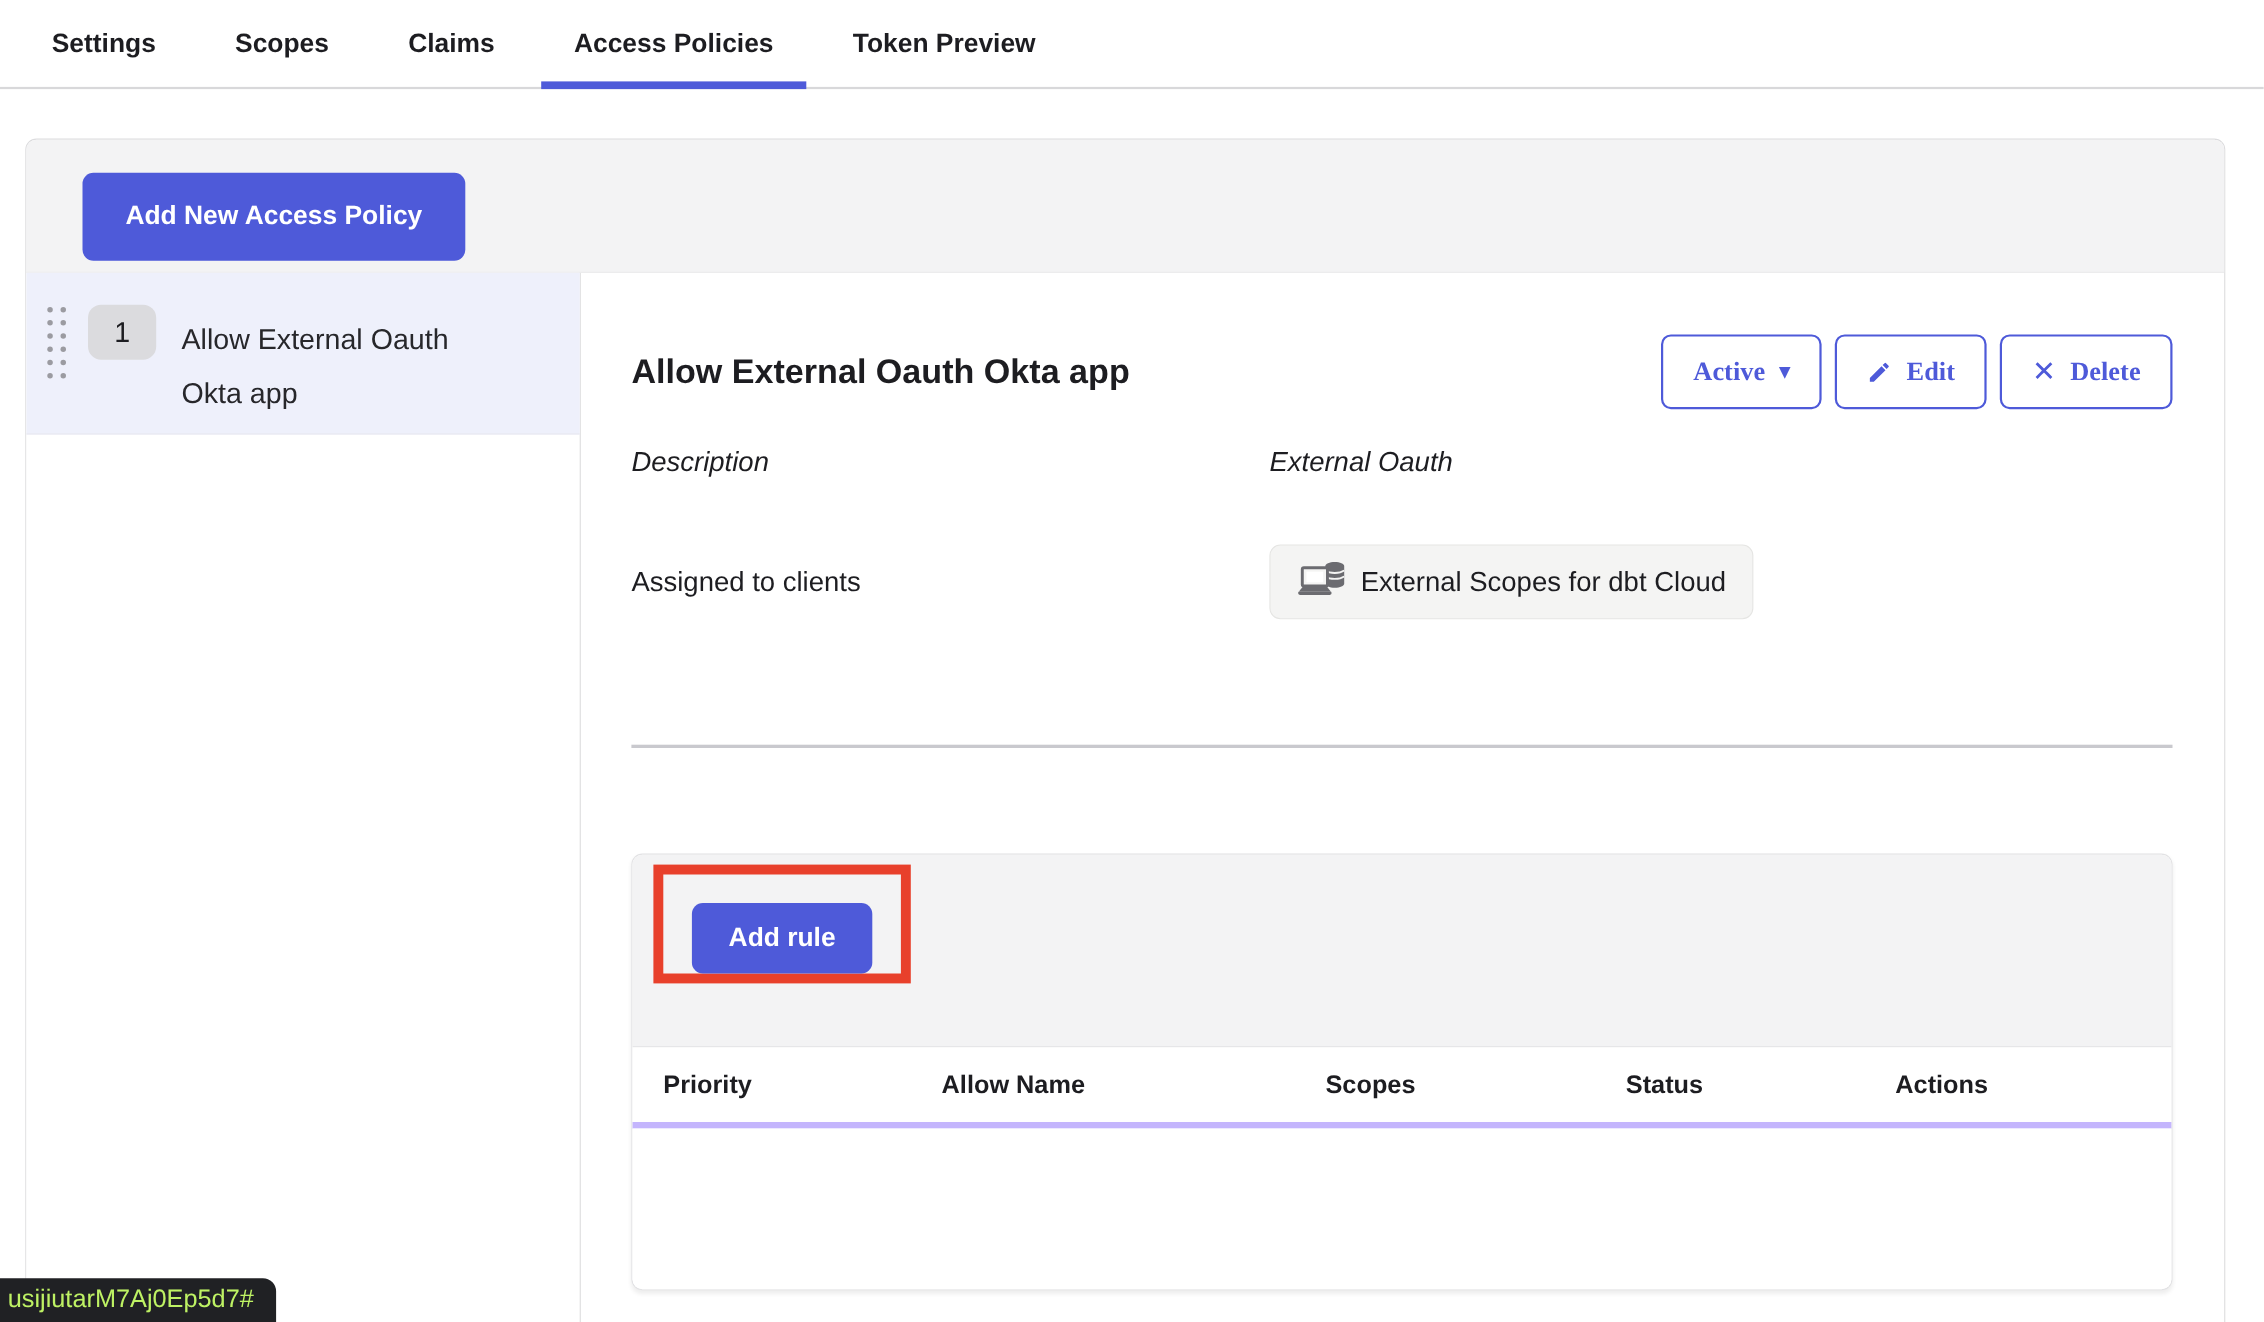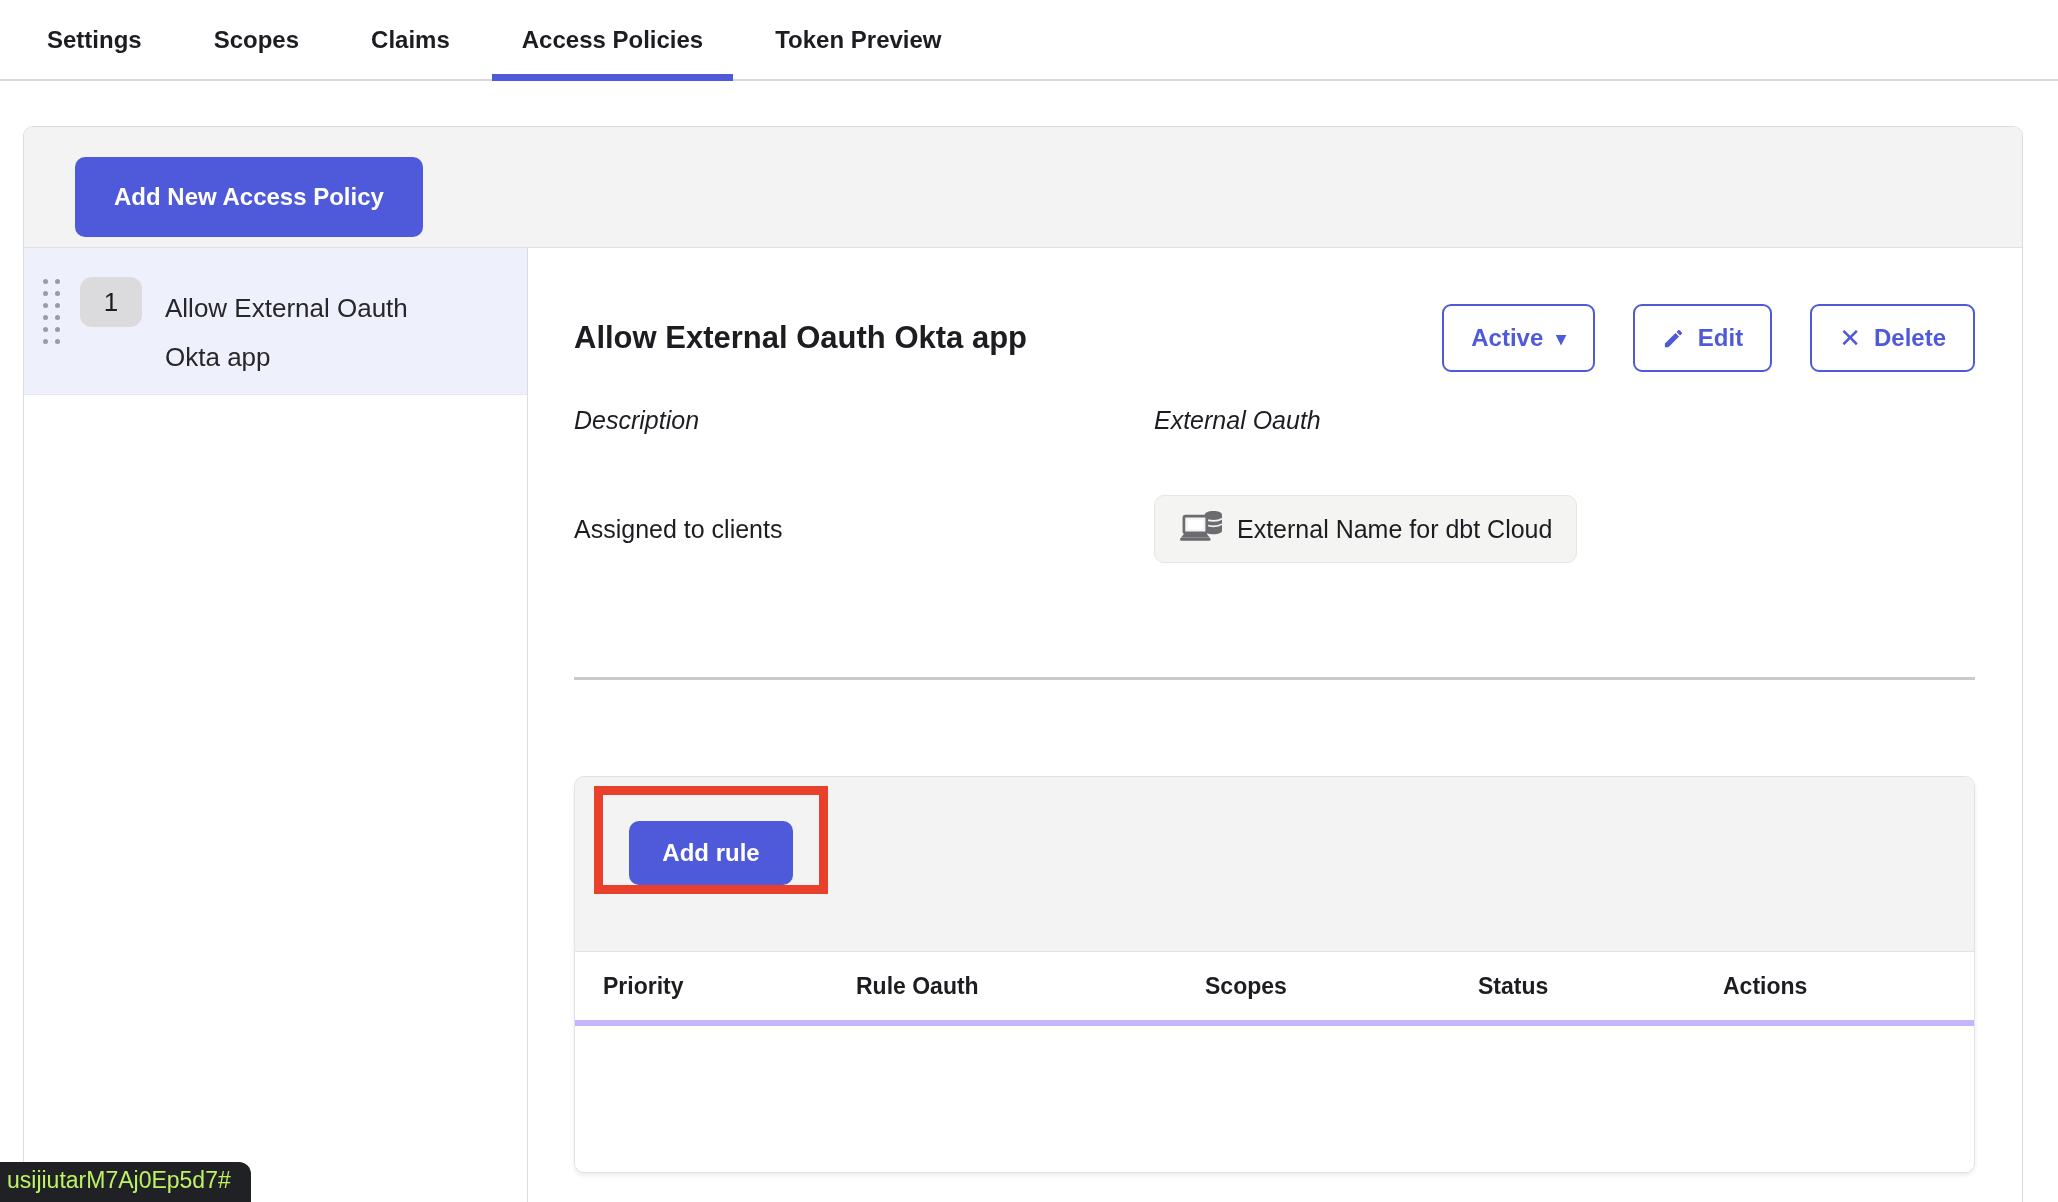--- a/index.html
+++ b/index.html
@@ -67,21 +67,21 @@
   }
   .policy-name {
     margin-left:23px; margin-top:7px; width:290px;
     font-size:26px; line-height:49px; color:#27272b;
   }
 
   
   .main { flex:1; padding:0 47px 0 46px; }
   .title-row { margin-top:56px; display:flex; align-items:center; justify-content:space-between; }
   .page-title { font-size:31px; font-weight:700; }
-  .btn-group { display:flex; gap:38px; }
+  .btn-group { display:flex; gap:12px;font-family:Liberation Serif, serif; }
   .btn-outline {
     height:68px; padding:0 27px; display:inline-flex; align-items:center; gap:13px;
     background:#fff; border:2px solid #4e5ad9; border-radius:9px;
     color:#4e5ad9; font-family:inherit; font-size:24px; font-weight:700; cursor:pointer;
   }
   .caret { font-size:19px; line-height:1; }
   .x-glyph { font-size:26px; font-weight:400; line-height:1; }
   .pencil-svg { width:23px; height:23px; }
 
   .meta-row { display:grid; grid-template-columns:580px 1fr; align-items:center; }
@@ -204,35 +204,35 @@
         <span class="client-chip">
           <svg class="client-svg" viewBox="0 0 48 42">
             <path fill="#6b6b70" d="M36 2c-5 0-9 1.7-9 3.8v17c0 2.1 4 3.8 9 3.8s9-1.7 9-3.8v-17C45 3.7 41 2 36 2z"></path>
             <path d="M27 10.2c2 1.4 5.3 2.3 9 2.3s7-.9 9-2.3" fill="none" stroke="#f4f4f3" stroke-width="1.7"></path>
             <path d="M27 15.9c2 1.4 5.3 2.3 9 2.3s7-.9 9-2.3" fill="none" stroke="#f4f4f3" stroke-width="1.7"></path>
             <rect x="5" y="7.5" width="24" height="17.5" rx="1.5" fill="#f4f4f3" stroke="#6b6b70" stroke-width="2.8"></rect>
             <rect x="9" y="11.2" width="16" height="10.2" fill="#ffffff"></rect>
             <path fill="#6b6b70" d="M6 25h22l4 5H2z"></path>
             <rect x="1" y="30" width="32" height="3.4" rx="1.7" fill="#6b6b70"></rect>
           </svg>
-          <span>External Name for dbt Cloud</span>
+          <span>External Scopes for dbt Cloud</span>
         </span>
       </div>
 
       <div class="divider"></div>
 
       <div class="rules-panel">
         <div class="rules-toolbar">
           <div class="highlight-box">
             <button class="btn-add-rule">Add rule</button>
           </div>
         </div>
         <div class="rules-header">
           <span>Priority</span>
-          <span>Rule Oauth</span>
+          <span>Allow Name</span>
           <span>Scopes</span>
           <span>Status</span>
           <span>Actions</span>
         </div>
         <div class="rules-body"></div>
       </div>
 
     </div>
   </div>
 </section>

